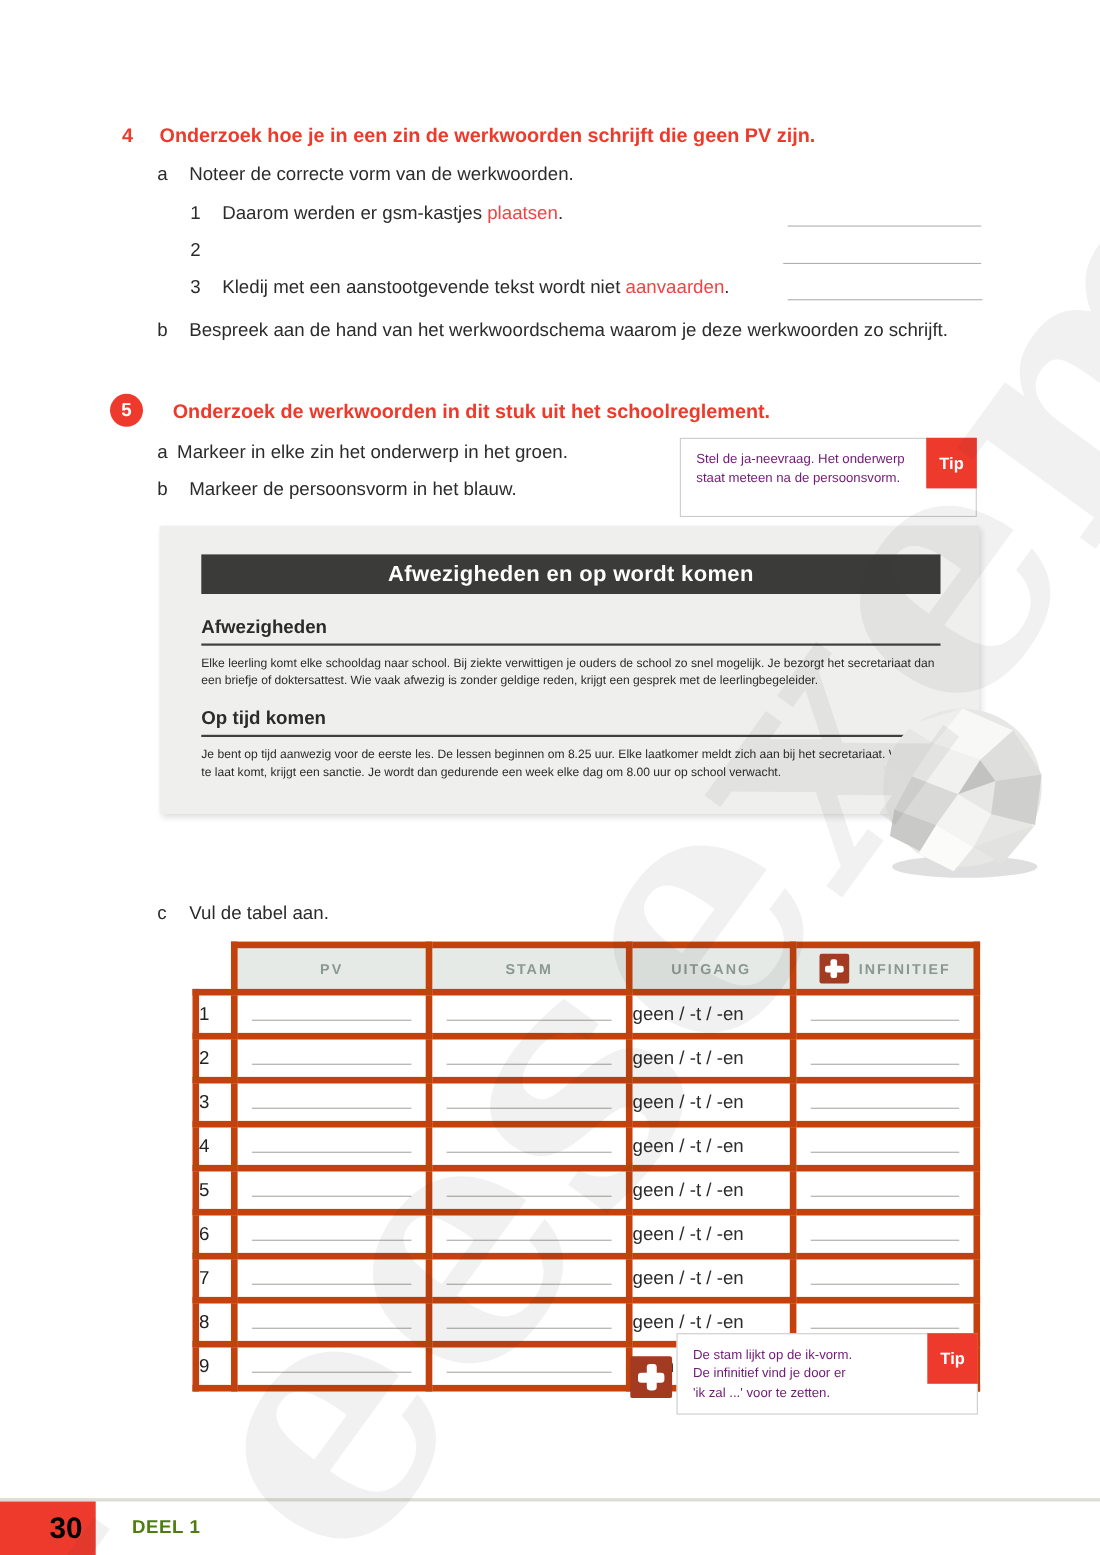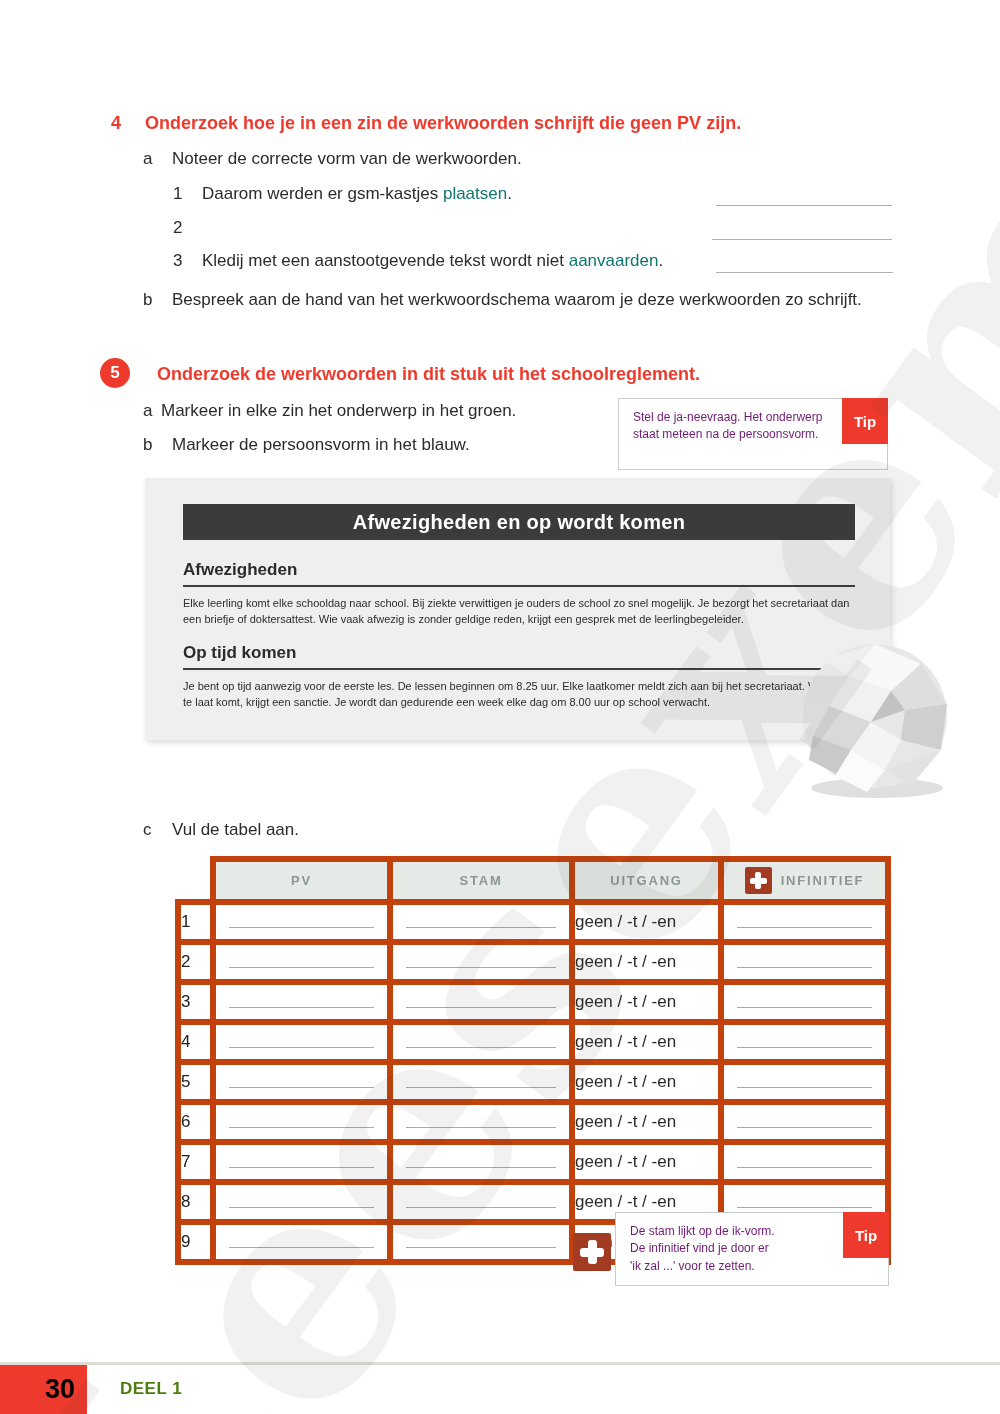--- a/index.html
+++ b/index.html
@@ -18,21 +18,21 @@
   .t18{font-size:18px;}
 
   
   #ex4-num{left:111px;top:113px;}
   #ex4-title{left:145px;top:113px;width:680px;}
   #ex4a-label{left:143px;top:149px;}
   #ex4a-text{left:172px;top:149px;}
   #s1-num{left:173px;top:184px;} #s1-text{left:202px;top:184px;}
   #s2-num{left:173px;top:218px;} #s2-text{left:202px;top:218px;}
   #s3-num{left:173px;top:251px;} #s3-text{left:202px;top:251px;}
-  .verb{color:#0f766e;}
+  .verb{color:#ef4444;}
   .ansline{position:absolute;height:0;border-bottom:1px solid #b0b0b0;z-index:1;}
   #ans1{left:716px;top:205px;width:176px;}
   #ans2{left:712px;top:239px;width:180px;}
   #ans3{left:716px;top:272px;width:177px;}
   #ex4b-label{left:143px;top:290px;}
   #ex4b-text{left:172px;top:290px;width:740px;}
 
   
   #ex5-circle{left:100px;top:358px;width:30px;height:30px;border-radius:50%;background:#ee3a2c;
     color:#fff;font-weight:bold;font-size:17px;display:flex;align-items:center;justify-content:center;}

